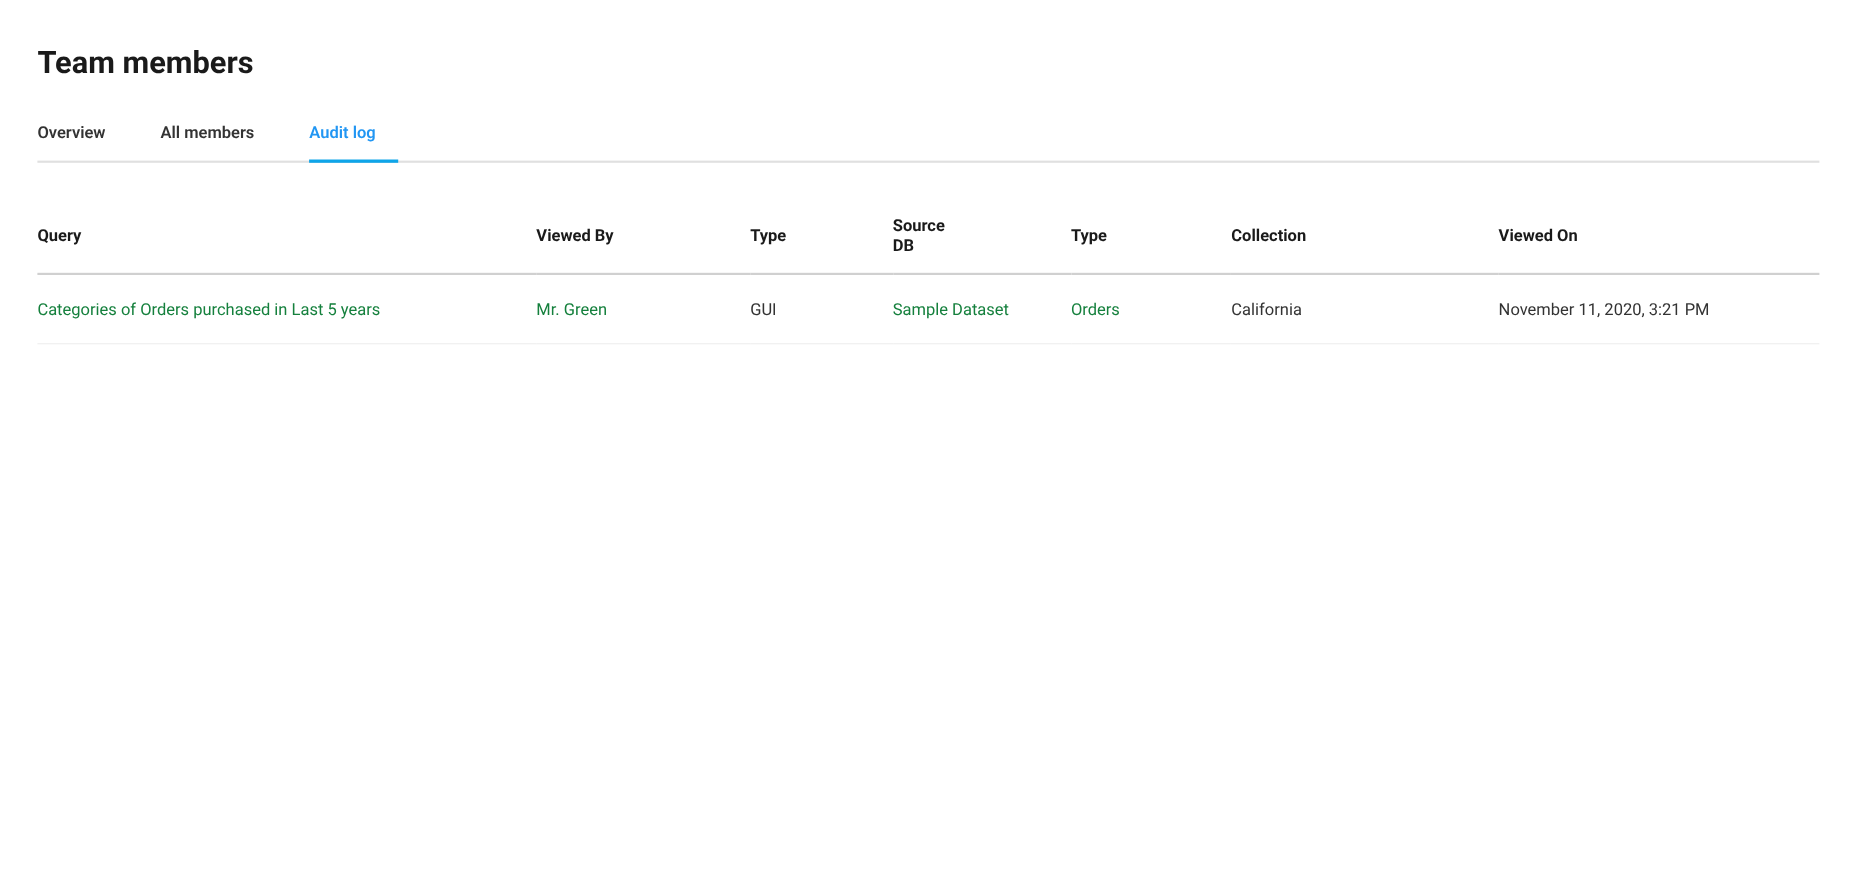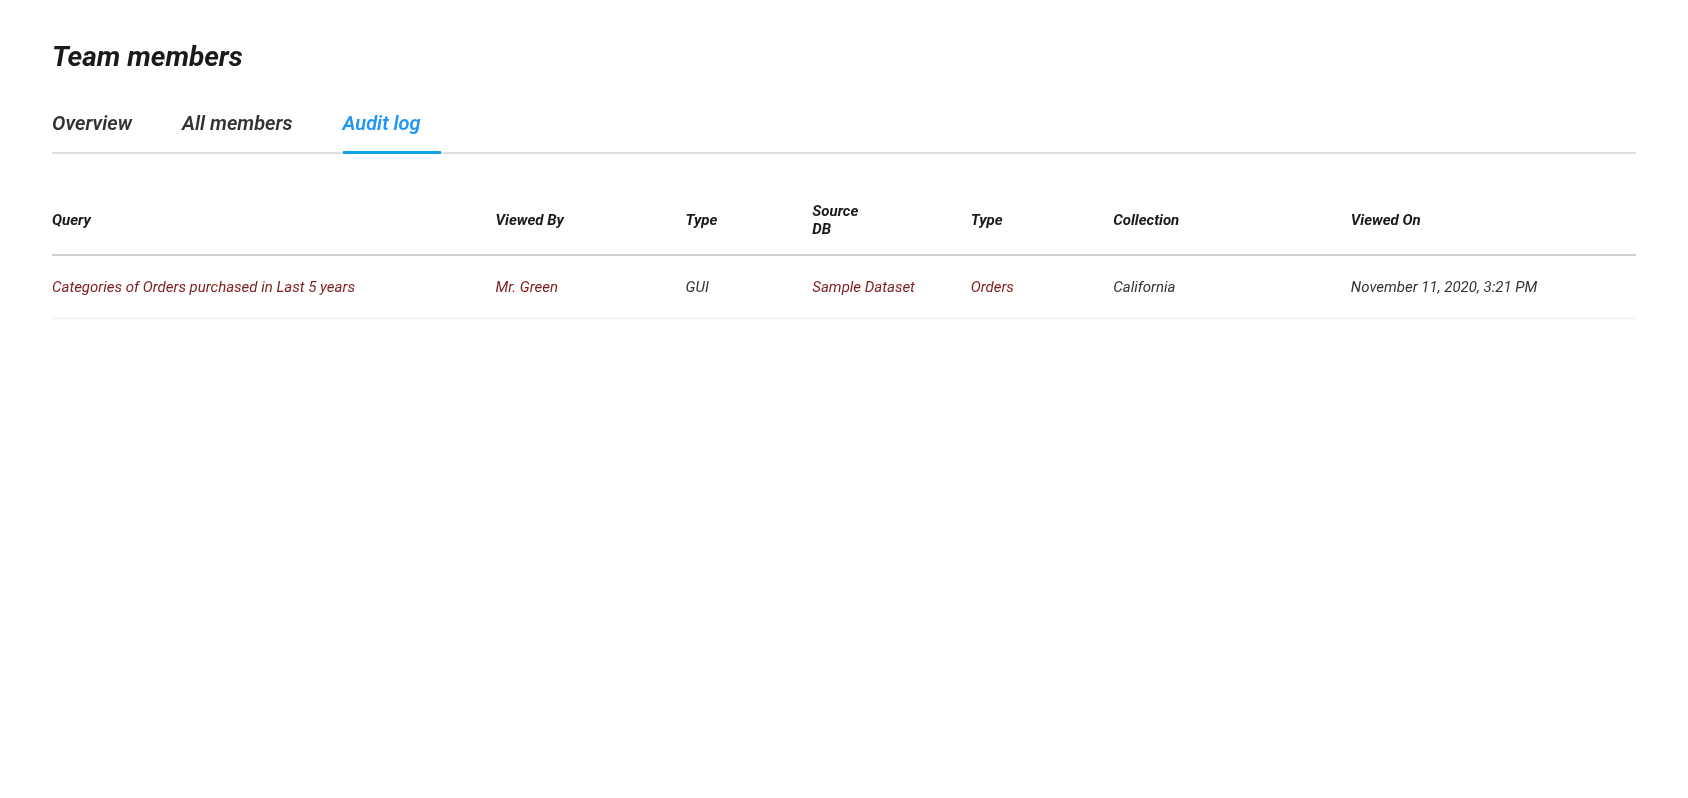--- a/index.html
+++ b/index.html
@@ -9,43 +9,42 @@
     }
 
     body {
       font-family: -apple-system, BlinkMacSystemFont, 'Segoe UI', Roboto, Helvetica, Arial, sans-serif;
       background: #fff;
       color: #222;
       font-size: 15px;
     }
 
     .page-container {
-      padding: 40px 52px;
+      padding: 40px 34px;
       max-width: 1688px;
-      font-style: italic;
     }
 
     .page-title {
       font-size: 28px;
       font-weight: 700;
       color: #1a1a1a;
       margin-bottom: 28px;
     }
 
     .tabs {
       display: flex;
       gap: 0;
       border-bottom: 2px solid #e0e0e0;
       margin-bottom: 36px;
     }
 
     .tab {
       padding: 10px 20px 14px 0;
       margin-right: 30px;
-      font-size: 20px;
+      font-size: 15px;
       font-weight: 600;
       color: #333;
       cursor: pointer;
       position: relative;
       border-bottom: 3px solid transparent;
       text-decoration: none;
       display: inline-block;
     }
 
     .tab.active {
@@ -83,21 +82,21 @@
       font-size: 15px;
       color: #333;
       border-bottom: 1px solid #eee;
     }
 
     .audit-table td:first-child {
       padding-left: 0;
     }
 
     .link-blue {
-      color: #7f1d1d;
+      color: #15803d;
       cursor: pointer;
       text-decoration: none;
       text-align: center;
     }
 
     .col-query { width: 28%; }
     .col-viewedby { width: 12%; }
     .col-type { width: 8%; }
     .col-sourcedb { width: 10%; }
     .col-table { width: 9%; }

